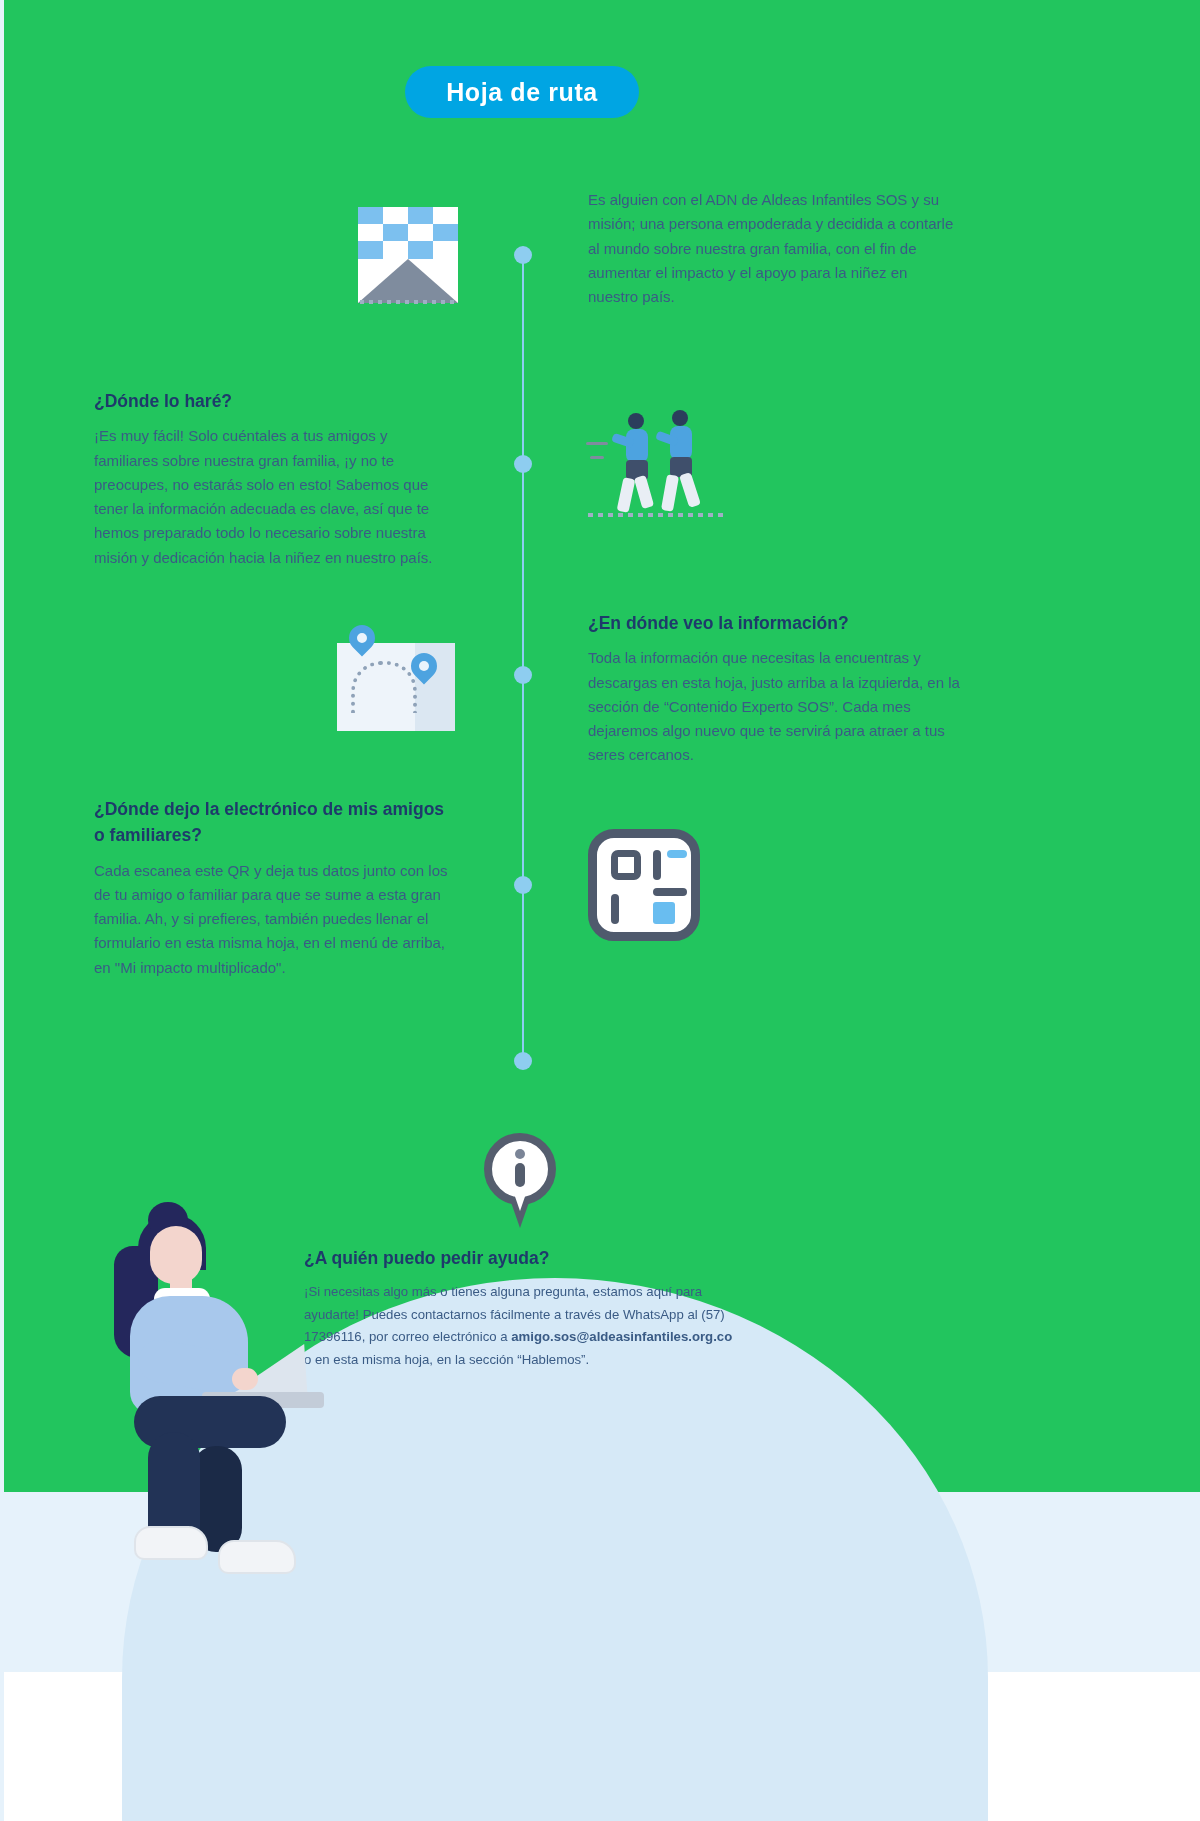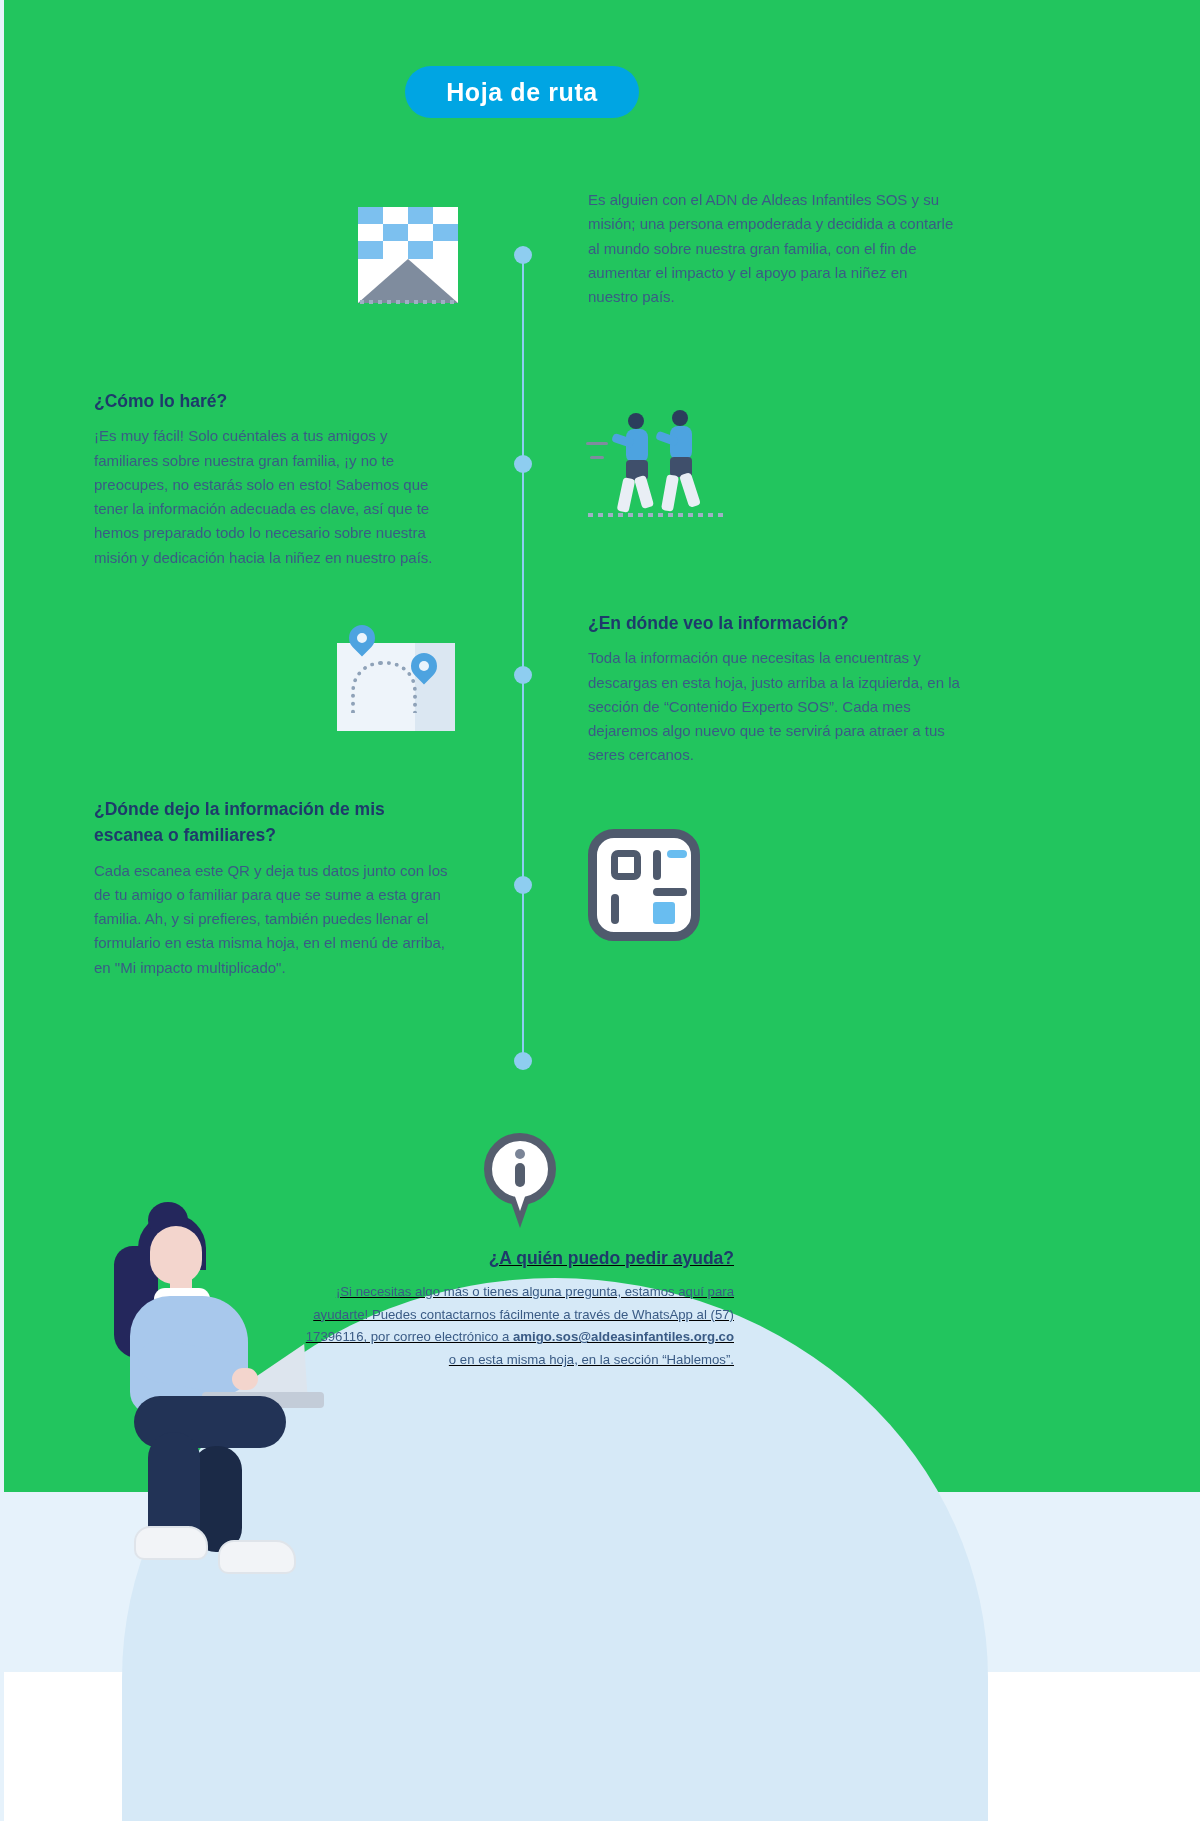--- a/index.html
+++ b/index.html
@@ -146,21 +146,21 @@
   }
   .info-tail-in {
     position:absolute; left:27px; top:52px; width:18px; height:26px;
     background:#ffffff;
     clip-path: polygon(0 0, 100% 0, 50% 100%);
   }
   .info-dot { position:absolute; left:31px; top:16px; width:10px; height:10px; border-radius:50%; background:#7b8597; }
   .info-stem { position:absolute; left:31px; top:30px; width:10px; height:24px; border-radius:5px; background:#555e6e; }
 
   
-  .center-block { position:absolute; left:300px; top:1248px; width:430px; text-align:right;text-decoration:underline; }
+  .center-block { position:absolute; left:300px; top:1248px; width:430px; text-align:left; }
   .center-h2 { color:#1e3a6b; font-size:17.5px; font-weight:bold; margin-bottom:12px; }
   .center-p { color:#3a5b85; font-size:13.2px; line-height:1.72; }
 
   
   .woman { position:absolute; left:88px; top:1196px; width:230px; height:420px; }
   .w-hairbun { position:absolute; left:56px; top:6px; width:40px; height:36px; border-radius:50%; background:#24275c; }
   .w-head { position:absolute; left:58px; top:30px; width:52px; height:58px; border-radius:26px 26px 24px 24px; background:#f3d5cd; }
   .w-hair { position:absolute; left:46px; top:18px; width:68px; height:56px; border-radius:34px 34px 0 0; background:#24275c; }
   .w-pony { position:absolute; left:22px; top:50px; width:44px; height:112px; border-radius:24px 6px 26px 30px; background:#24275c; }
   .w-neck { position:absolute; left:78px; top:82px; width:22px; height:20px; background:#f3d5cd; }
@@ -207,21 +207,21 @@
     </div>
     <div class="mountain"></div>
   </div>
   <div class="dotline" style="left:356px; top:300px; width:96px;"></div>
 
   <div class="block right-block" style="top:188px">
     <div class="p">Es alguien con el ADN de Aldeas Infantiles SOS y su misión; una persona empoderada y decidida a contarle al mundo sobre nuestra gran familia, con el fin de aumentar el impacto y el apoyo para la niñez en nuestro país.</div>
   </div>
 
   <div class="block left-block" style="top:388px">
-    <div class="h2">¿Cómo lo haré?</div>
+    <div class="h2">¿Dónde lo haré?</div>
     <div class="p">¡Es muy fácil! Solo cuéntales a tus amigos y familiares sobre nuestra gran familia, ¡y no te preocupes, no estarás solo en esto! Sabemos que tener la información adecuada es clave, así que te hemos preparado todo lo necesario sobre nuestra misión y dedicación hacia la niñez en nuestro país.</div>
   </div>
 
   <div class="runner-scene">
     <div class="speed" style="left:2px;  top:42px; width:22px"></div>
     <div class="speed" style="left:6px;  top:56px; width:14px"></div>
 
     <div class="r-head" style="left:44px; top:13px"></div>
     <div class="r-torso" style="left:42px; top:29px"></div>
     <div class="r-arm" style="left:28px; top:36px; width:22px; height:9px; transform:rotate(18deg)"></div>
@@ -245,21 +245,21 @@
     <div class="pin" style="left:12px; top:-18px"></div>
     <div class="pin" style="left:74px; top:10px"></div>
   </div>
 
   <div class="block right-block" style="top:610px">
     <div class="h2">¿En dónde veo la información?</div>
     <div class="p">Toda la información que necesitas la encuentras y descargas en esta hoja, justo arriba a la izquierda, en la sección de “Contenido Experto SOS”. Cada mes dejaremos algo nuevo que te servirá para atraer a tus seres cercanos.</div>
   </div>
 
   <div class="block left-block" style="top:796px">
-    <div class="h2">¿Dónde dejo la información de mis escanea o familiares?</div>
+    <div class="h2">¿Dónde dejo la electrónico de mis amigos o familiares?</div>
     <div class="p">Cada escanea este QR y deja tus datos junto con los de tu amigo o familiar para que se sume a esta gran familia. Ah, y si prefieres, también puedes llenar el formulario en esta misma hoja, en el menú de arriba, en "Mi impacto multiplicado".</div>
   </div>
 
   <div class="qr-box">
     <div class="qr-sq" style="left:14px; top:12px; width:30px; height:30px"></div>
     <div class="qr-bar-d" style="left:56px; top:12px; width:8px;  height:30px"></div>
     <div class="qr-bar" style="left:70px; top:12px; width:20px; height:8px"></div>
     <div class="qr-bar-d" style="left:56px; top:50px; width:34px; height:8px"></div>
     <div class="qr-bar-d" style="left:14px; top:56px; width:8px;  height:30px"></div>
     <div class="qr-bar" style="left:56px; top:64px; width:22px; height:22px; border-radius:3px"></div>

